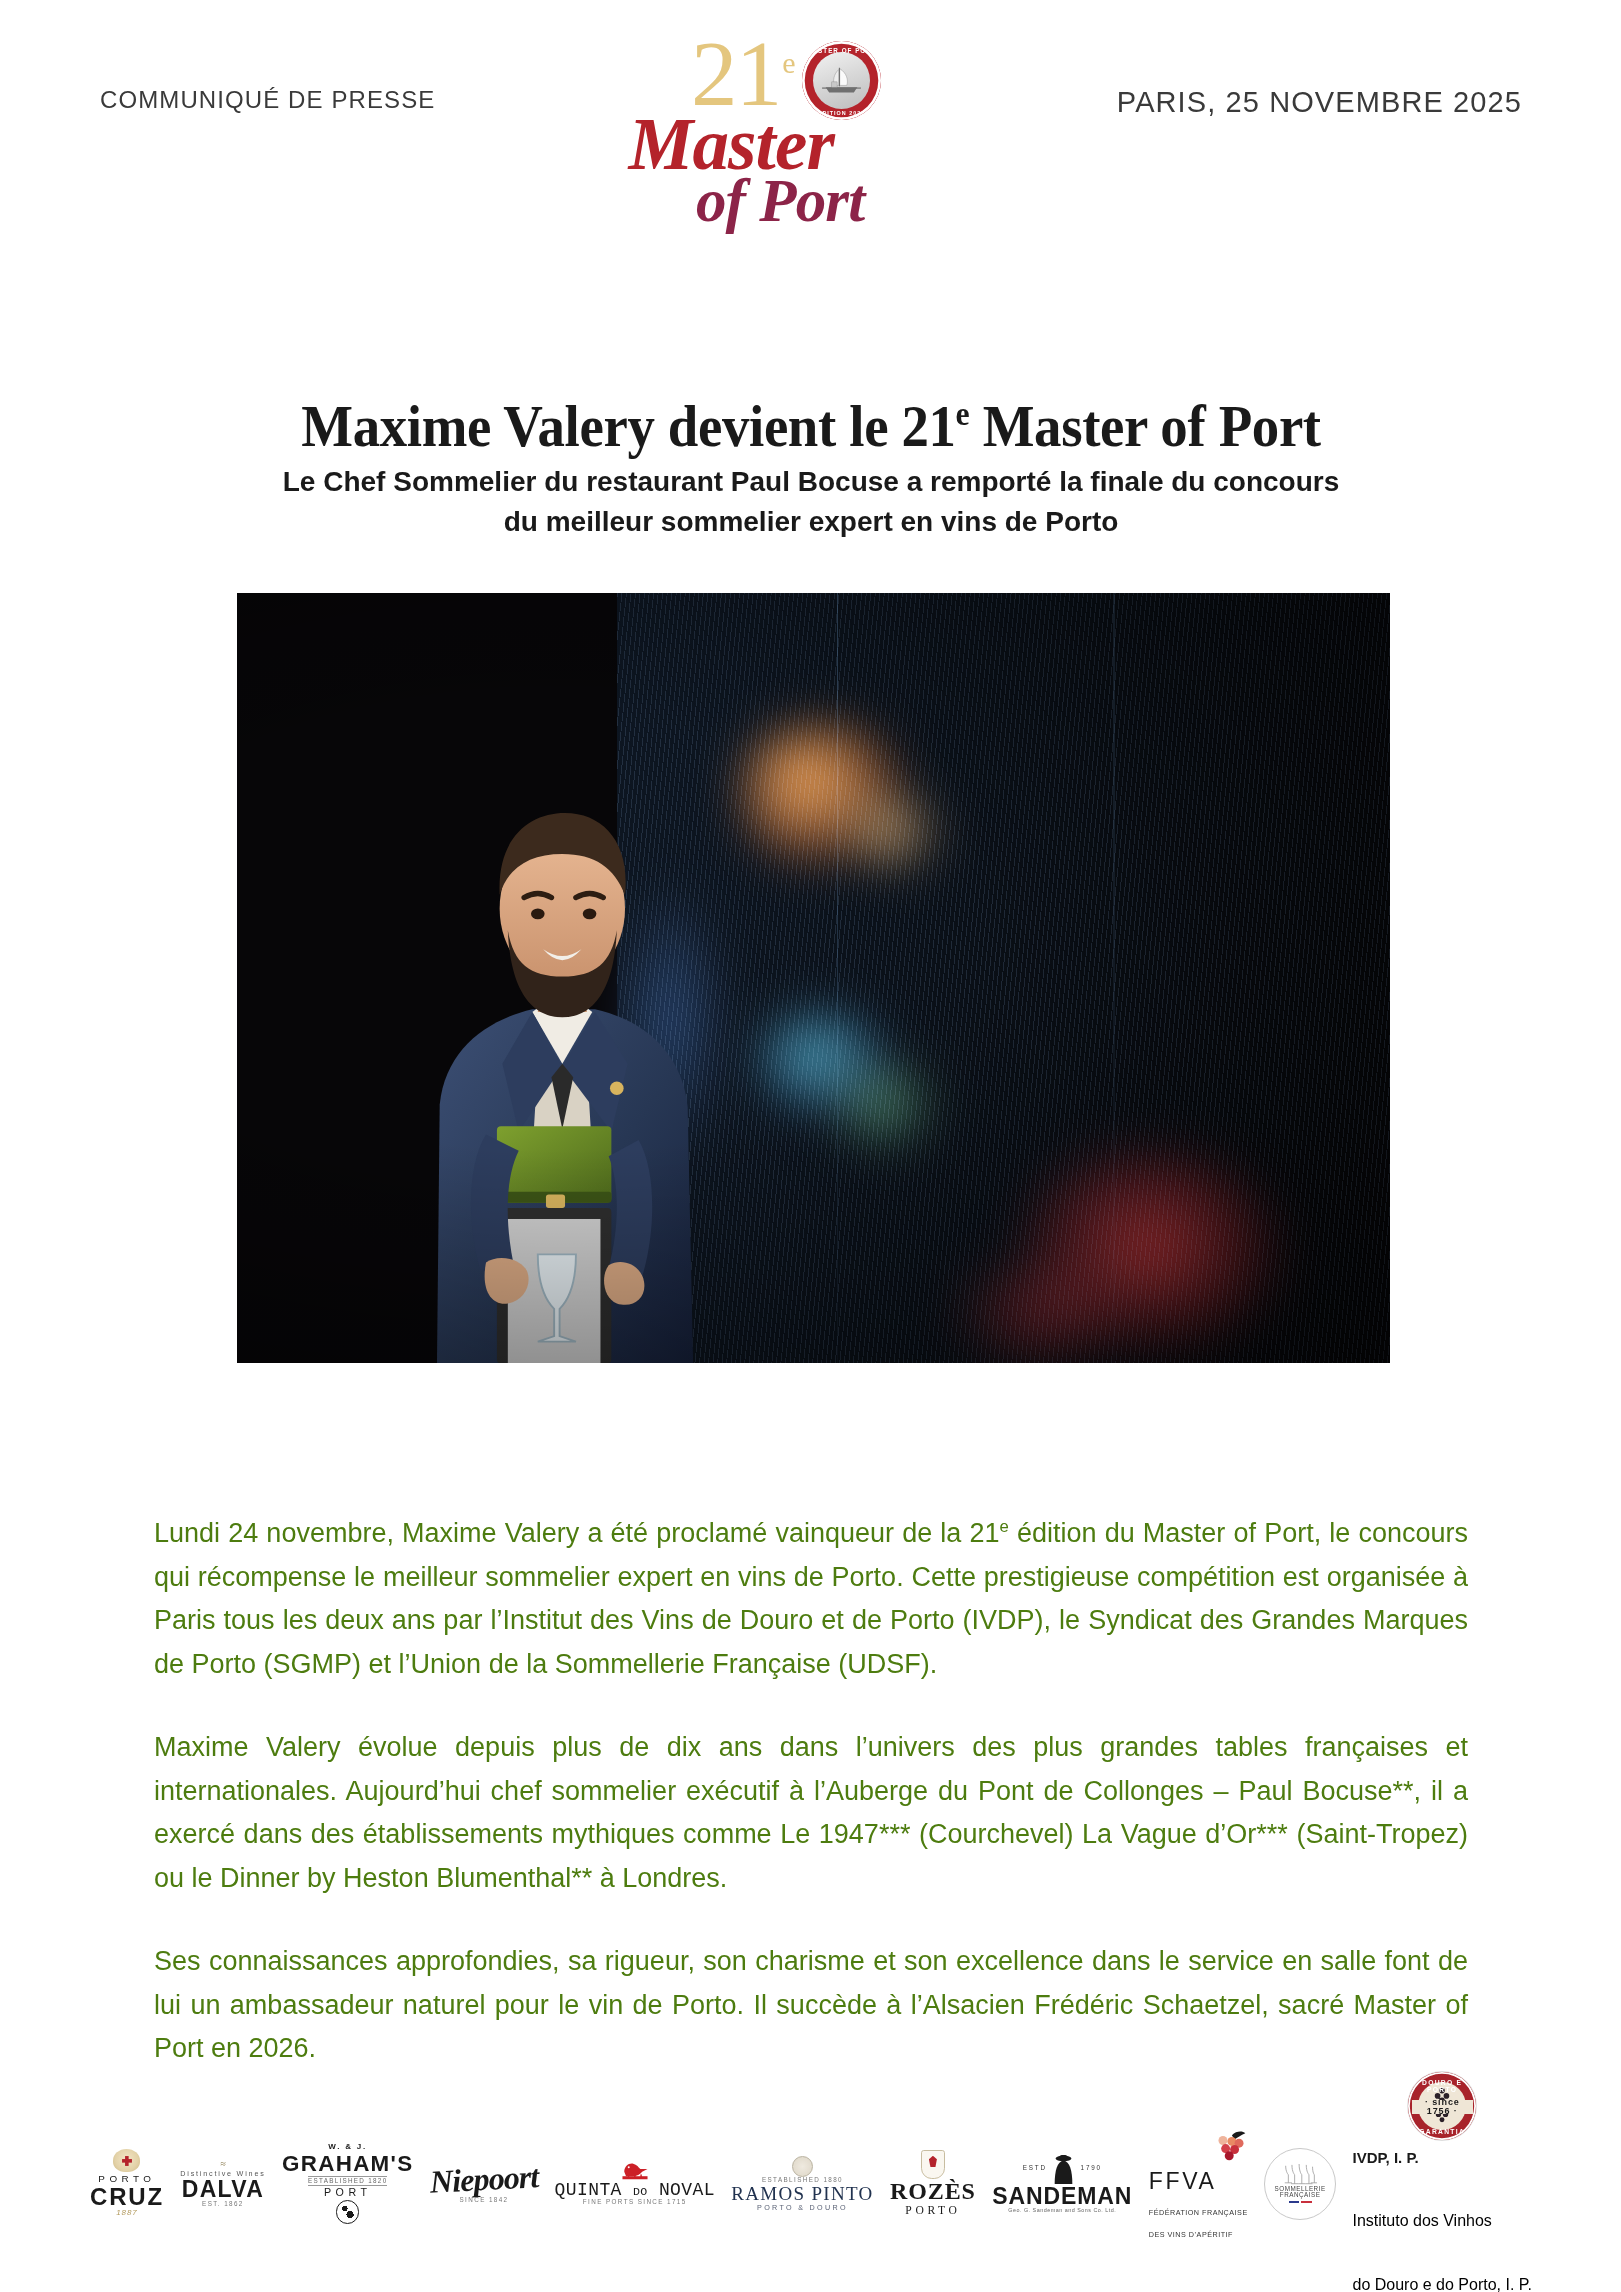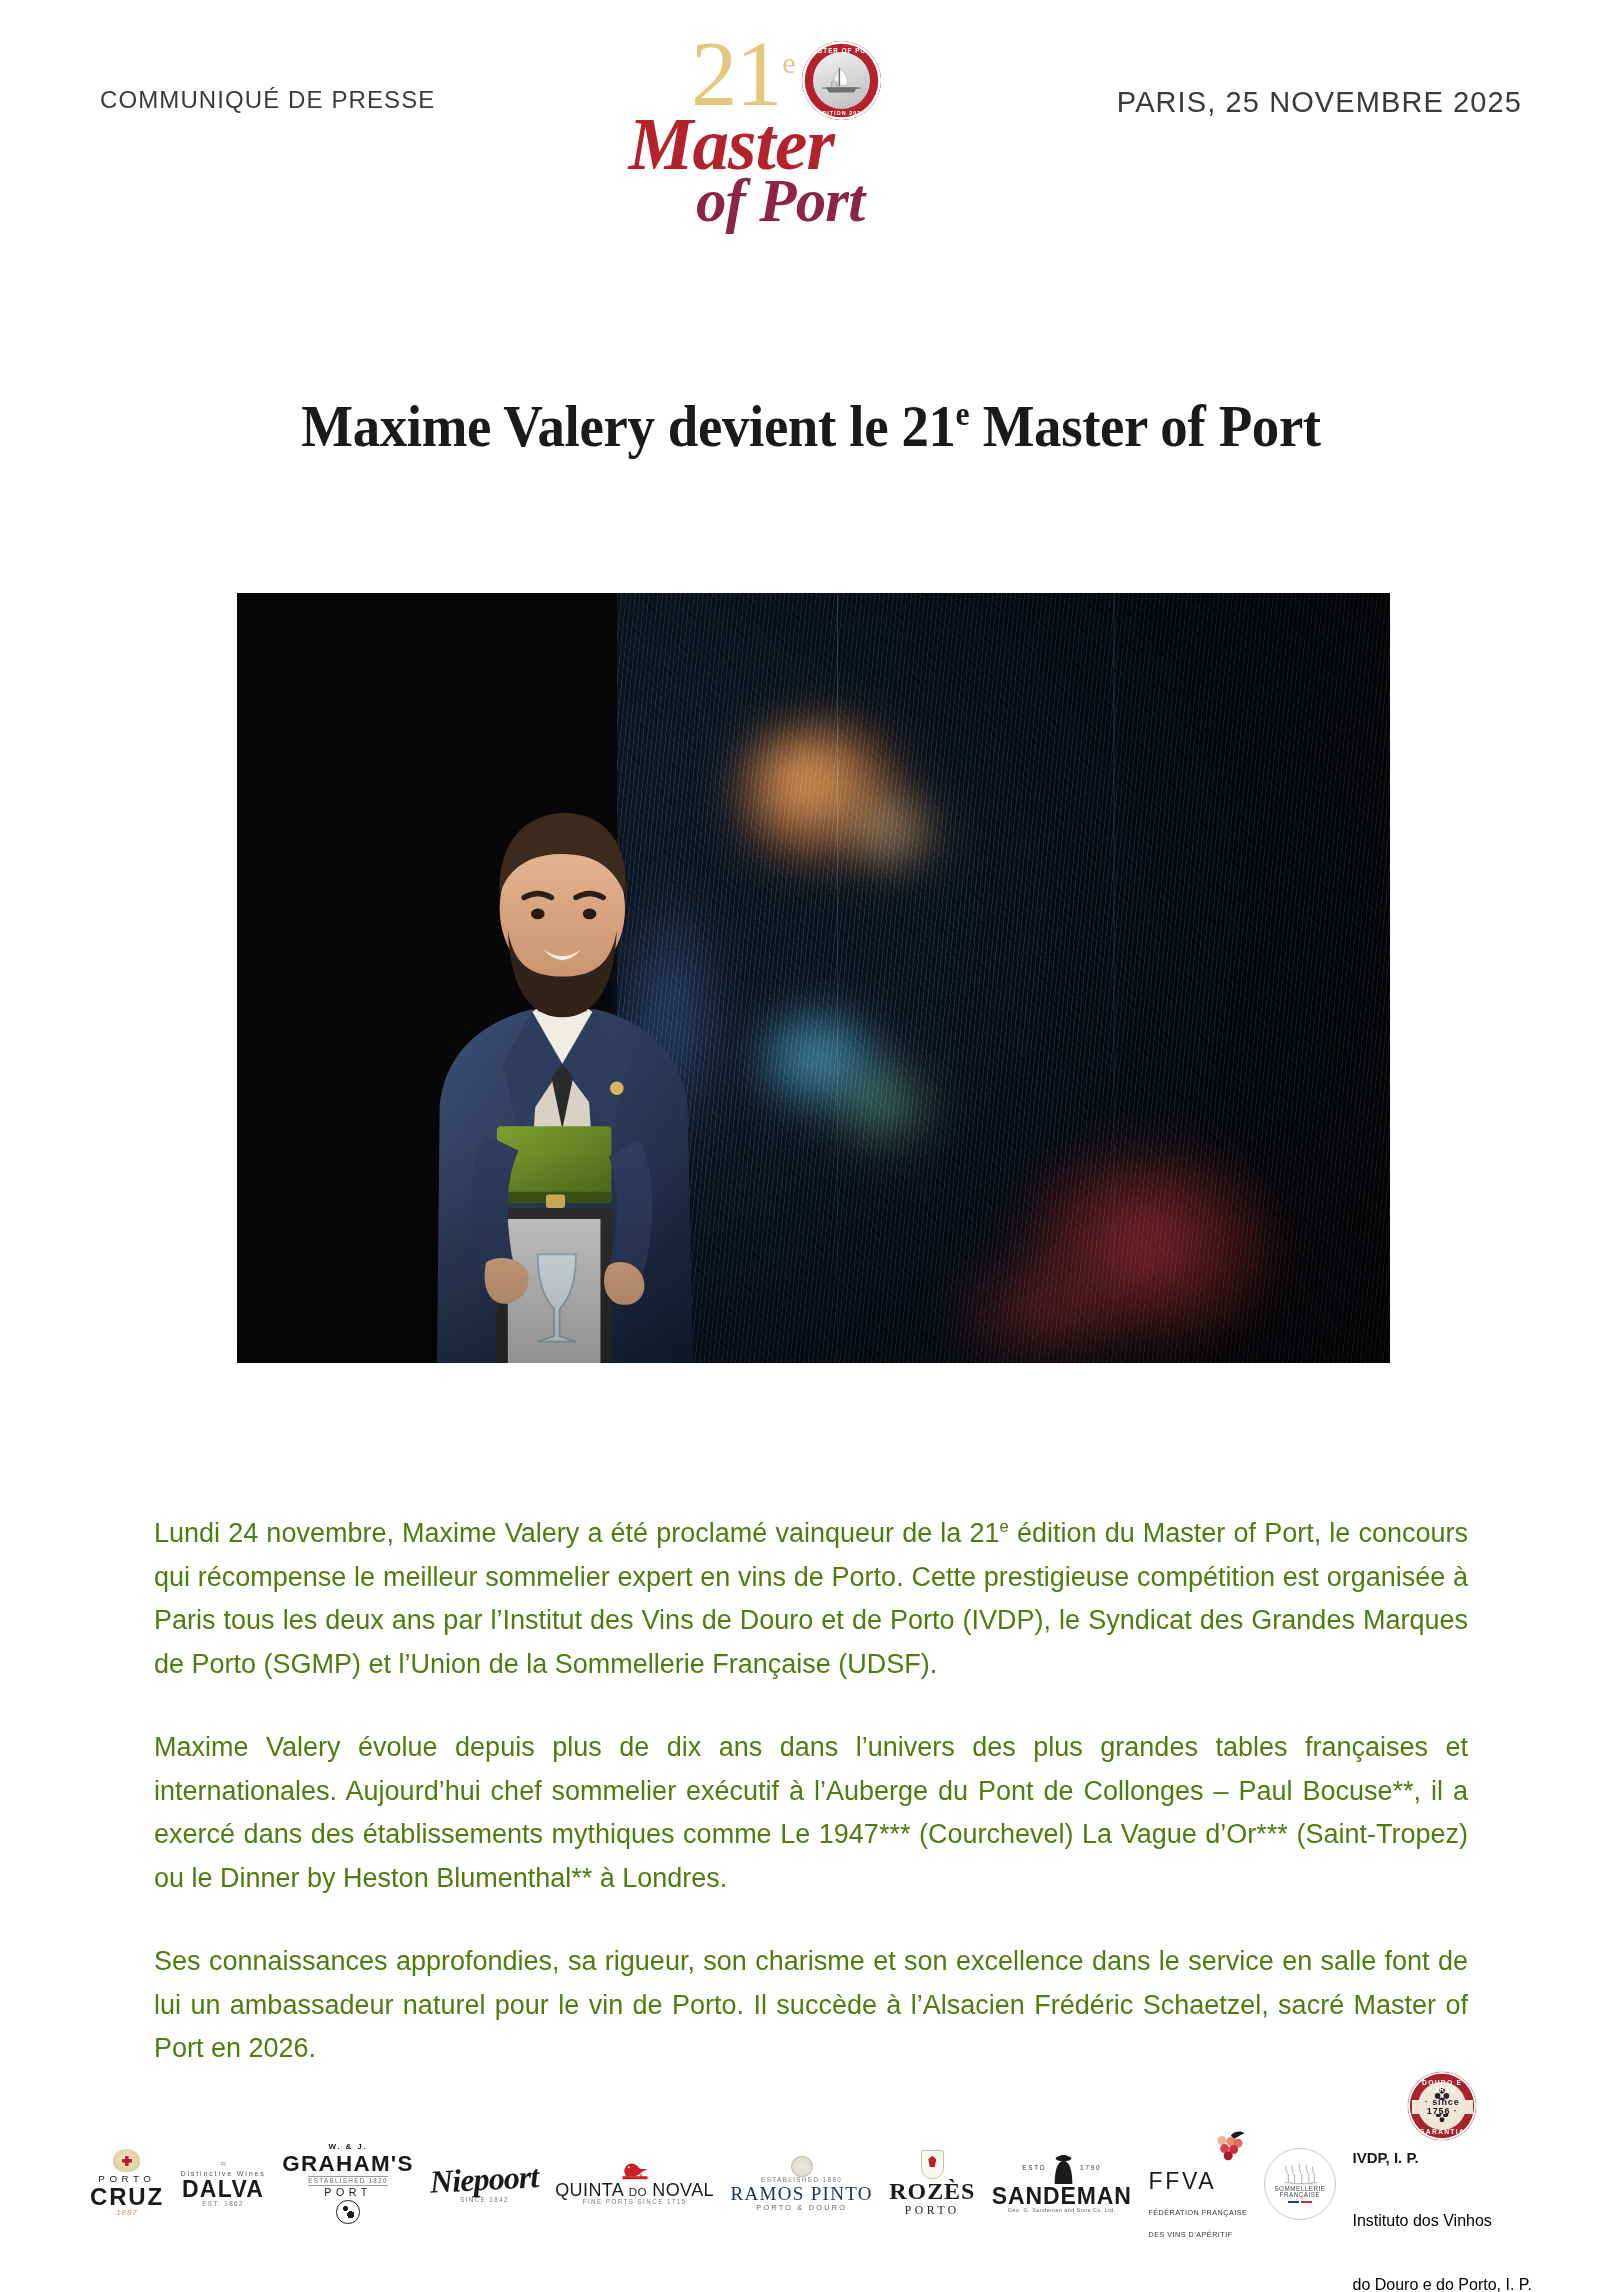--- a/index.html
+++ b/index.html
@@ -359,21 +359,21 @@
   
   .nie {
     font-family: "Liberation Serif", serif;
     font-style: italic; font-weight: 700;
     font-size: 32px; letter-spacing: -0.9px;
     transform: rotate(-3deg);
   }
 
   
   .qn-bird { width: 36px; height: 19.7px; }
-  .qn-name { font-family: Liberation Sans, sans-serif; font-size: 18px; letter-spacing: 0.4px; }
+  .qn-name { font-family: Liberation Mono, monospace; font-size: 18px; letter-spacing: 0.4px; }
   .qn-name .sm { font-size: 11.6px; }
 
   
   .rp-seal {
     width: 19.7px; height: 19.7px; border-radius: 50%;
     border: 1.3px solid #b9b2a0;
     background: radial-gradient(circle, #efeae0 0%, #ddd6c6 100%);
   }
   .rp-name { font-family: "Liberation Serif", serif; font-size: 19px; letter-spacing: 1.3px; color: #21324f; }
   .rp-sub { font-size: 7.2px; letter-spacing: 2.3px; color: #5a6275; }
@@ -480,20 +480,24 @@
           <div class="seal-txt-bot">EDITION 2025</div>
         </div>
       </div>
       <div class="brand-master">Master</div>
       <div class="brand-ofport">of Port</div>
     </div>
   </div>
 
   <h1 class="headline"><span>Maxime Valery devient le 21</span><sup>e</sup><span> Master of Port</span></h1>
 
+  <div class="subhead">
+    <span>Le Chef Sommelier du restaurant Paul Bocuse a remporté la finale du concours</span><br>
+    <span>du meilleur sommelier expert en vins de Porto</span>
+  </div>
 
   <div class="photo-wrap">
     <div class="photo">
       <div class="led-panel"></div>
       <div class="led-seam" style="left:52%"></div>
       <div class="led-seam" style="left:76%;opacity:.5"></div>
       <div class="bokeh b-blue"></div>
       <div class="bokeh b-orange"></div>
       <div class="bokeh b-orange2"></div>
       <div class="bokeh b-cyan"></div>

